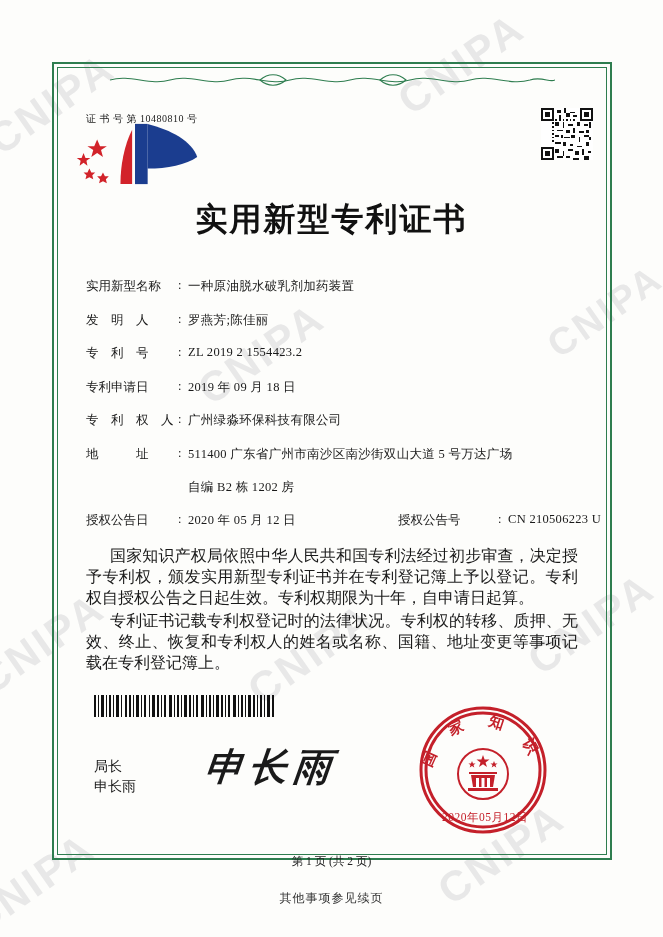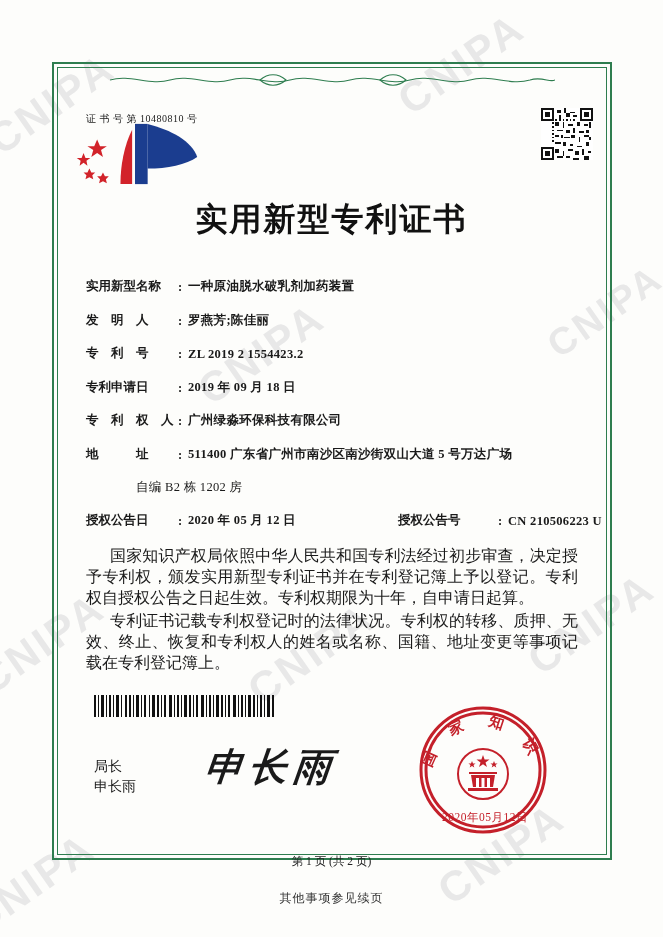--- a/index.html
+++ b/index.html
@@ -112,34 +112,33 @@
   .fields {
     position: absolute;
     left: 86px;
     top: 278px;
     width: 500px;
     font-size: 12.5px;
     color: #1a1a1a;
   }
   .frow {
     display: flex;
-    align-items: flex-end;
+    align-items: flex-start;
     margin-bottom: 16.5px;
-    font-weight: bold;
   }
   .flabel {
     width: 92px;
     flex: 0 0 92px;
     letter-spacing: 0px;
     white-space: nowrap;
   }
   .fcolon { width: 10px; flex: 0 0 10px; }
   .fvalue { flex: 1 1 auto; letter-spacing: 0.3px; }
   .fvalue2 {
-    margin-left: 50px;
+    margin-left: 102px;
     margin-top: 4px;
     letter-spacing: 0.3px;
   }
   .frow-split .fvalue { flex: 0 0 210px; }
   .frow-split .flabel2 { flex: 0 0 100px; white-space: nowrap; }
 
   
   .paras {
     position: absolute;
     left: 86px;

